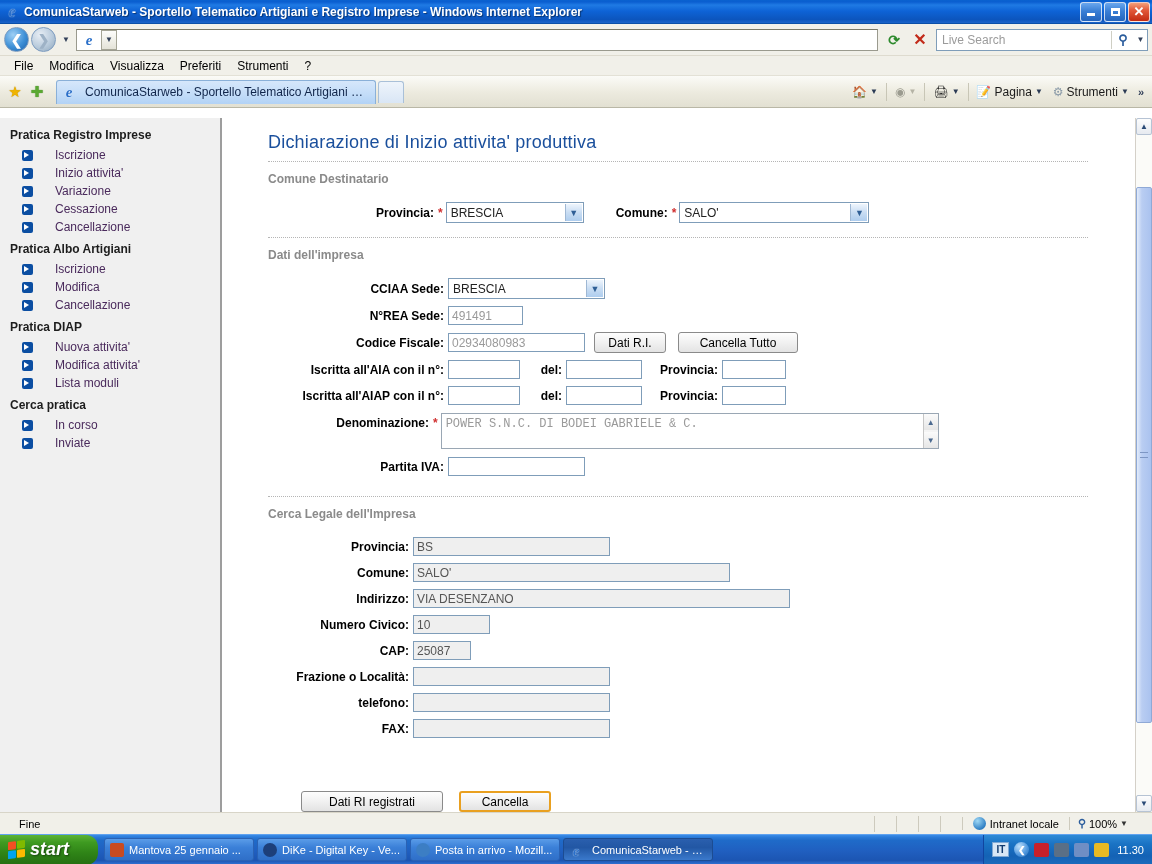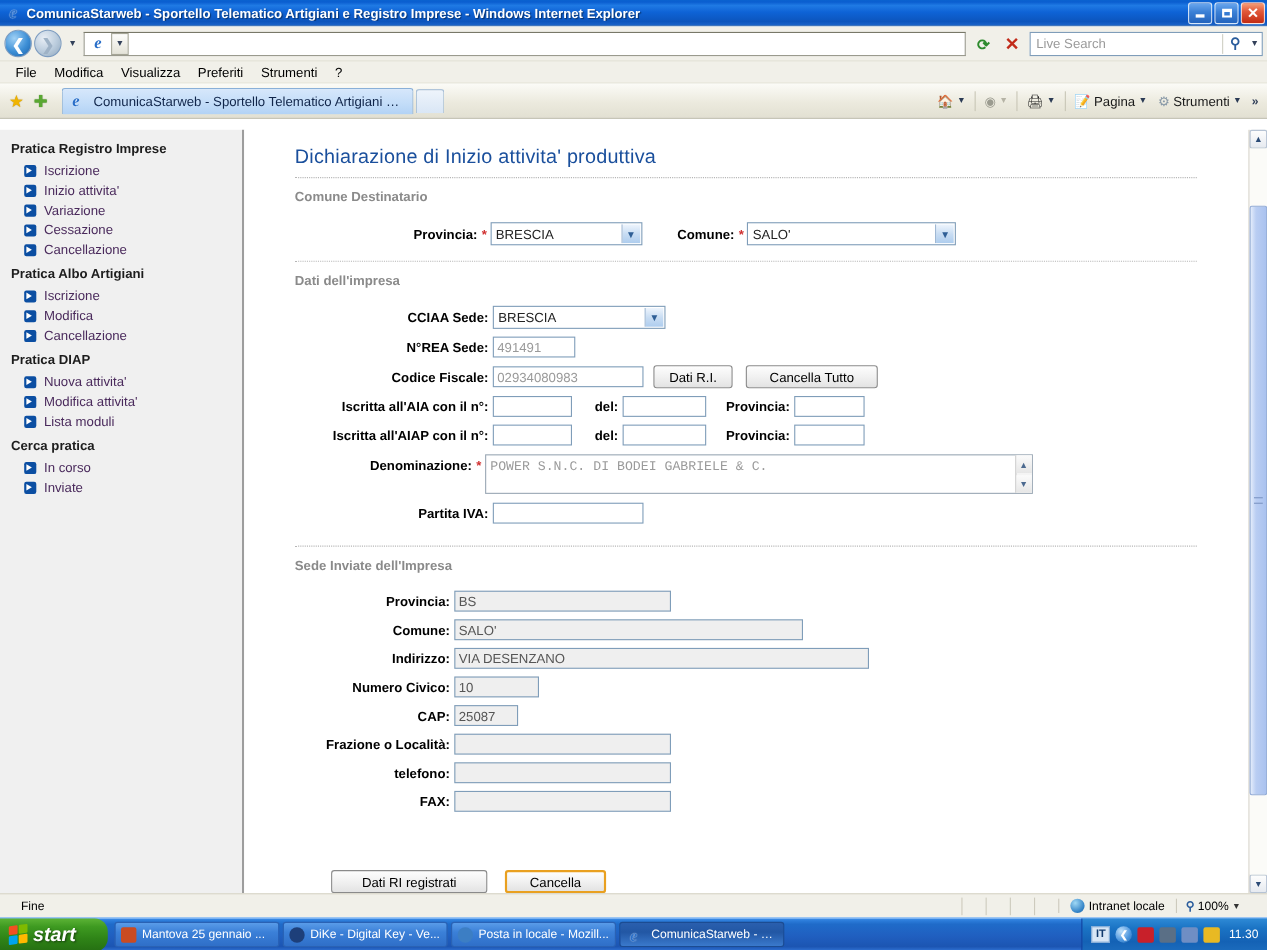--- a/index.html
+++ b/index.html
@@ -167,21 +167,21 @@
     width: 222px; height: 694px; background: #f0f0f0;
     border-right: 2px solid #9d9d9d; padding: 10px 0 0 10px;
     flex: 0 0 auto;
   }
   .side-h {
     font-size: 12px; font-weight: bold; color: #1d1d1d;
     margin: 6px 0 4px 0;
   }
   .side-h.first { margin-top: 0; }
   .side-item {
-    display: flex; align-items: center; gap: 7px;
+    display: flex; align-items: center; gap: 22px;
     padding: 2px 0 2px 12px; font-size: 12px;
   }
   .arrow-ico {
     width: 11px; height: 11px; flex: 0 0 auto;
     background: #0b4ea2; border-radius: 2px;
     position: relative;
   }
   .arrow-ico::after {
     content: ""; position: absolute; left: 2px; top: 2.5px;
     width: 0; height: 0;
@@ -582,21 +582,21 @@
         </div>
       </div>
 
       <div class="frow" style="margin-top:8px;">
         <div class="flabel" style="width:180px;">Partita IVA:</div>
         <input class="inp" style="width: 137px;" value="">
       </div>
 
       <div class="dotline" style="margin-top:20px;"></div>
 
-      <div class="section-h">Sede Inviate dell'Impresa</div>
+      <div class="section-h">Cerca Legale dell'Impresa</div>
 
       <div class="frow">
         <div class="flabel" style="width:145px;">Provincia:</div>
         <input class="inp ro" style="width: 197px;" value="BS">
       </div>
       <div class="frow">
         <div class="flabel" style="width:145px;">Comune:</div>
         <input class="inp ro" style="width: 317px;" value="SALO'">
       </div>
       <div class="frow">
@@ -674,21 +674,21 @@
       <div class="task">
         <span class="taskico" style="background:#c94b22;border-radius:2px;"></span>
         <span class="lbl">Mantova 25 gennaio ...</span>
       </div>
       <div class="task">
         <span class="taskico" style="background:#1d3f7a;border-radius:50%;"></span>
         <span class="lbl">DiKe - Digital Key - Ve...</span>
       </div>
       <div class="task">
         <span class="taskico" style="background:#3c7ec4;border-radius:50%;"></span>
-        <span class="lbl">Posta in locale - Mozill...</span>
+        <span class="lbl">Posta in arrivo - Mozill...</span>
       </div>
       <div class="task active">
         <span class="taskico tb-icon">
             <div class="ie-e">e</div>
           </span>
         <span class="lbl">ComunicaStarweb - S...</span>
       </div>
     </div>
     <div class="tray">
       <span class="tray-lang">IT</span>

